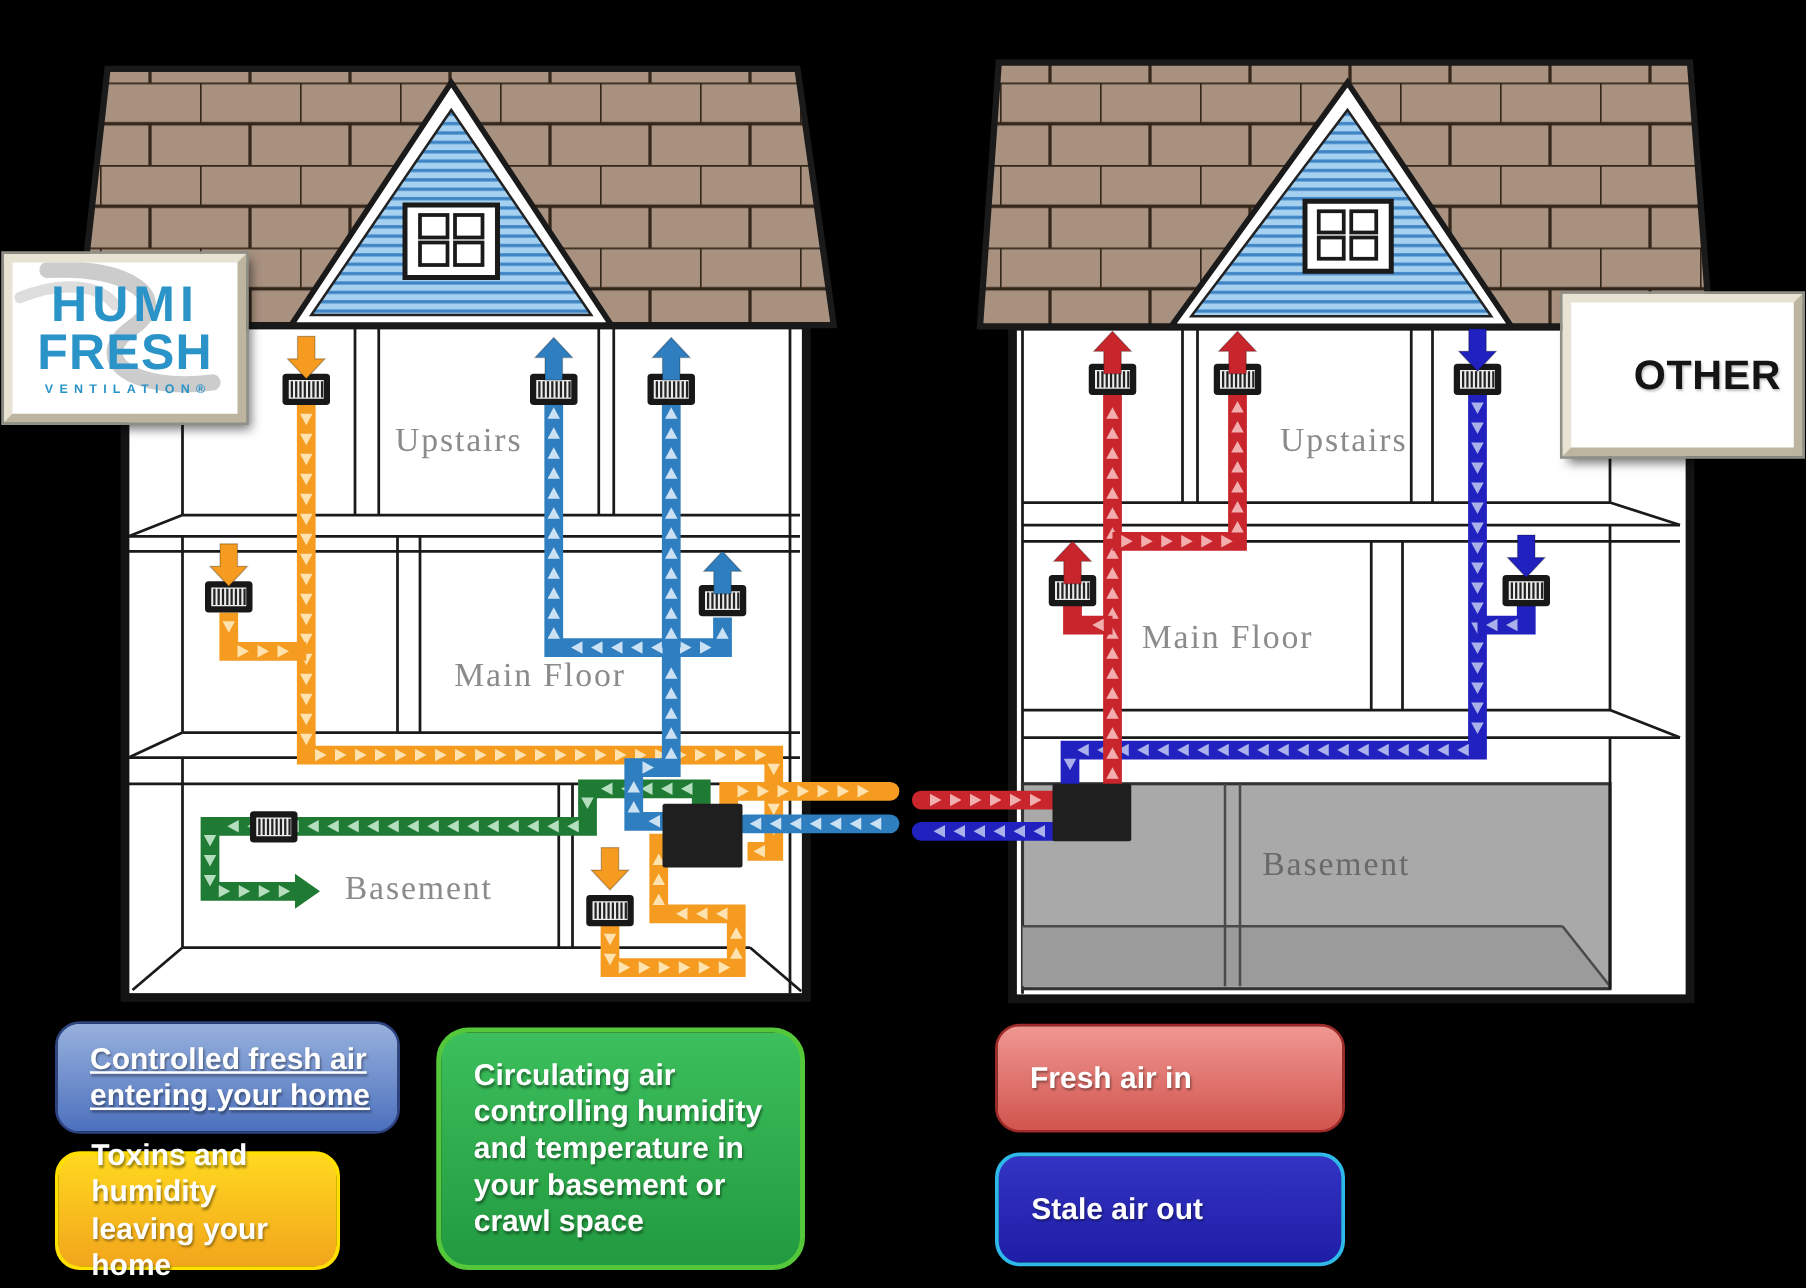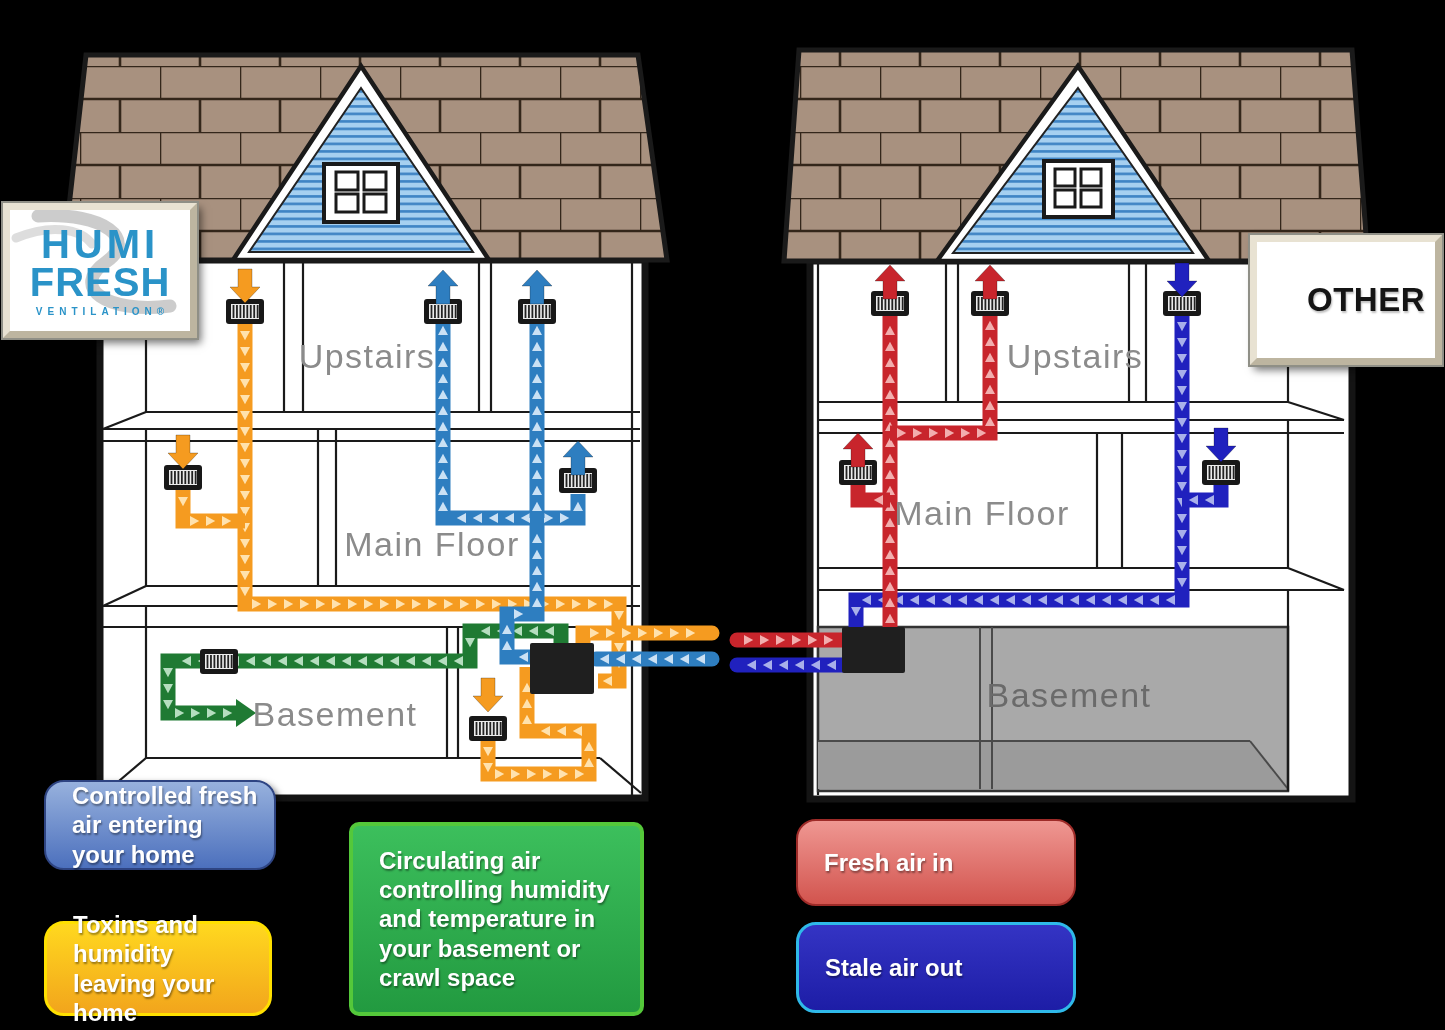--- a/index.html
+++ b/index.html
@@ -2,46 +2,46 @@
 <html style="--label-color: #8B8B8B; --logo-blue: #2A93C8; --lg-blue-top: #97B1DD; --lg-blue-bot: #4C70BD; --lg-blue-bd: #2E4482; --lg-yel-top: #FFD81F; --lg-yel-bot: #F2A51C; --lg-yel-bd: #FFE000; --lg-grn-top: #3CBF5C; --lg-grn-bot: #229A40; --lg-grn-bd: #54C83A; --lg-red-top: #EF9792; --lg-red-bot: #D2544E; --lg-red-bd: #9E2B28; --lg-nav-top: #3434C4; --lg-nav-bot: #1D1DA6; --lg-nav-bd: #2FB9E9;"><head>
 <meta charset="utf-8">
 <style>
   html,body{margin:0;padding:0;background:#000;}
   body{width:1445px;height:1030px;position:relative;overflow:hidden;
        font-family:"Liberation Sans", sans-serif;}
   .stage{position:absolute;left:0;top:0;width:1445px;height:1030px;}
   svg{position:absolute;left:0;top:0;}
 
   .room-label{position:absolute;transform:translateX(-50%);color:var(--label-color,#8b8b8b);
-    font-size:34px;letter-spacing:1.5px;white-space:nowrap;font-weight:400;}
+    font-size:27px;letter-spacing:1.5px;white-space:nowrap;font-weight:400;font-family:Liberation Serif, serif;}
   .room-label.on-gray{color:#6a6a6a;}
 
   .sign{position:absolute;background:#fff;border:7px solid #e8e2d2;
     border-right-color:#bdb5a0;border-bottom-color:#bdb5a0;outline:2px solid #8f8f86;
     box-shadow:4px 5px 8px rgba(0,0,0,.55);display:flex;flex-direction:column;
     align-items:center;justify-content:center;box-sizing:border-box;}
   .logo-line{color:var(--logo-blue,#2a93c8);font-weight:bold;line-height:.95;position:relative;z-index:2;}
   .logo-l1{font-size:40px;letter-spacing:4px;}
   .logo-l2{font-size:40px;letter-spacing:1px;text-align:center;}
   .logo-l3{font-size:10px;letter-spacing:5px;margin-top:6px;text-align:right;}
   .logo-swoosh{position:absolute;left:0;top:0;z-index:1;}
   .other-line{color:#141414;font-weight:bold;font-size:33px;line-height:1.25;
     letter-spacing:.5px;text-shadow:1px 2px 2px rgba(0,0,0,.25);}
 
   .legend{position:absolute;border-radius:20px;color:#fff;font-weight:bold;font-size:24px;
     line-height:1.22;display:flex;align-items:center;box-sizing:border-box;
     padding:10px 14px 10px 26px;text-shadow:1px 2px 2px rgba(0,0,0,.4);
     box-shadow:3px 4px 7px rgba(0,0,0,.6);}
-  .legend-blue{left:44px;top:780px;width:232px;height:90px;
+  .legend-blue{left:44px;top:817px;width:276px;height:90px;
     background:linear-gradient(var(--lg-blue-top),var(--lg-blue-bot));
-    border:2px solid var(--lg-blue-bd);}
+    border:2px solid var(--lg-blue-bd);text-decoration:underline;}
   .legend-yellow{left:44px;top:921px;width:228px;height:95px;
     background:linear-gradient(var(--lg-yel-top),var(--lg-yel-bot));
     border:3px solid var(--lg-yel-bd);}
-  .legend-green{left:349px;top:822px;width:295px;height:194px;border-radius:10px;
+  .legend-green{left:349px;top:822px;width:295px;height:194px;border-radius:26px;
     background:linear-gradient(var(--lg-grn-top),var(--lg-grn-bot));
     border:4px solid var(--lg-grn-bd);}
   .legend-red{left:796px;top:819px;width:280px;height:87px;
     background:linear-gradient(var(--lg-red-top),var(--lg-red-bot));
     border:2px solid var(--lg-red-bd);}
   .legend-navy{left:796px;top:922px;width:280px;height:91px;
     background:linear-gradient(var(--lg-nav-top),var(--lg-nav-bot));
     border:3px solid var(--lg-nav-bd);}
 </style>
 </head>

